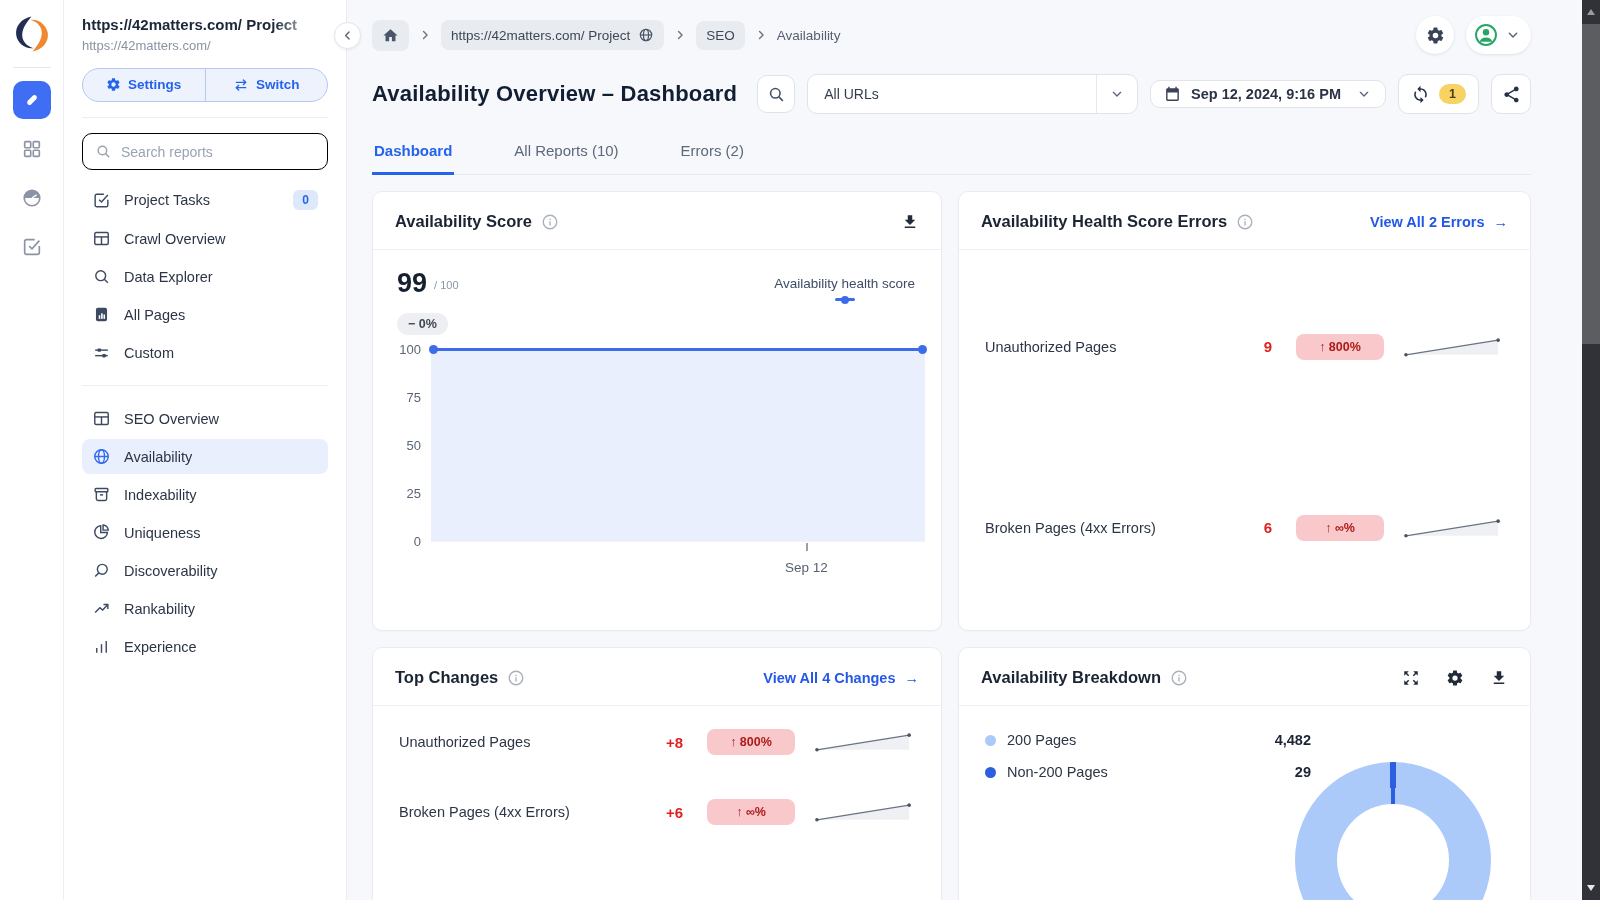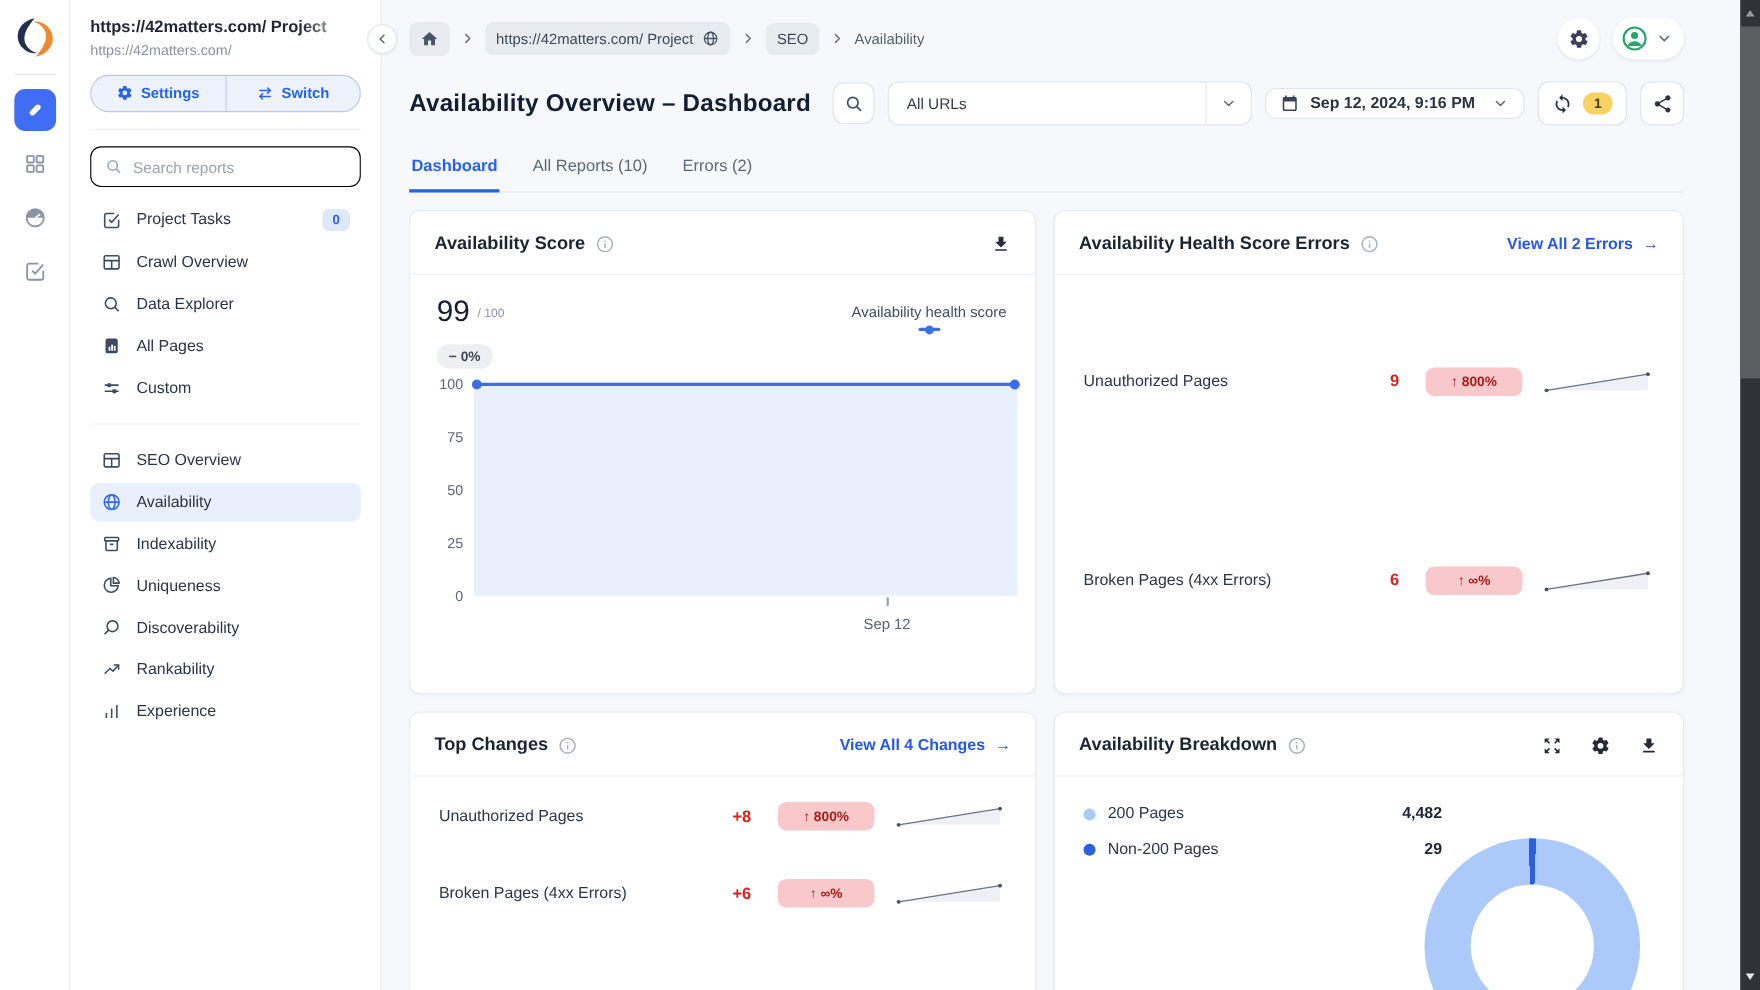--- a/index.html
+++ b/index.html
@@ -51,37 +51,37 @@
   .url-select { flex:1 1 auto; max-width:332px; height:40px; background:#fff; border:1px solid #dfe3ea; border-radius:10px; display:flex; align-items:center; cursor:pointer; }
   .url-select .val { flex:1; padding:0 16px; font-size:14px; color:#333c4e; }
   .url-select .vdiv { width:1px; align-self:stretch; background:#e6e9ee; }
   .url-select .chev { width:40px; display:flex; align-items:center; justify-content:center; color:#5c6678; }
   .date-btn { margin-left:auto; height:28px; width:236px; background:#fff; border:1px solid #dfe3ea; border-radius:10px; display:flex; align-items:center; gap:10px; padding:0 13px; font-size:14.5px; font-weight:bold; color:#2a3445; font-family:inherit; cursor:pointer; }
   .date-btn .chev { margin-left:auto; color:#5c6678; display:flex; }
   .refresh-btn { height:40px; background:#fff; border:1px solid #dfe3ea; border-radius:10px; display:flex; align-items:center; gap:9px; padding:0 12px; color:#273246; cursor:pointer; }
   .refresh-badge { background:#f8d263; color:#4c3d10; border-radius:11px; padding:3px 10px; font-size:12.5px; font-weight:bold; }
   .share-btn { width:40px; height:40px; background:#fff; border:1px solid #dfe3ea; border-radius:10px; display:flex; align-items:center; justify-content:center; color:#273246; cursor:pointer; }
 
-  .tabs { display:flex; gap:28px; margin:20px 51px 0 25px; border-bottom:1px solid #e7eaef; }
+  .tabs { display:flex; gap:58px; margin:20px 51px 0 25px; border-bottom:1px solid #e7eaef; }
   .tab { padding:8px 2px 13px; font-size:15px; color:#5d6878; cursor:pointer; }
   .tab.active { color:#2563eb; font-weight:bold; border-bottom:3px solid #2563eb; margin-bottom:-1px; }
 
   .cards { display:grid; grid-template-columns:570px 1fr; gap:16px; margin:16px 51px 0 25px; }
   .card { background:#fff; border:1px solid #e9ecf1; border-radius:10px; box-shadow:0 1px 2px rgba(16,24,40,.03); position:relative; overflow:hidden; }
   .card.r1 { height:440px; }
   .card.r2 { height:330px; }
   .card-h { display:flex; align-items:center; gap:9px; padding:20px 22px 18px; border-bottom:1px solid #edf0f4; }
   .card-title { font-size:16.5px; font-weight:bold; color:#1b2433; }
   .info-ic { color:#a8b0bc; display:flex; }
   .h-right { margin-left:auto; display:flex; align-items:center; gap:26px; color:#222b3a; }
   .card-link { margin-left:auto; display:flex; align-items:center; gap:9px; color:#2458e6; font-weight:bold; font-size:14.5px; text-decoration:none; cursor:pointer; }
 
   
   .score-row { display:flex; align-items:flex-start; padding:20px 26px 0 24px; }
-  .score-num { font-size:27px; font-weight:normal; color:#16202f; line-height:1; }
+  .score-num { font-size:27px; font-weight:bold; color:#16202f; line-height:1; }
   .score-max { font-size:11px; color:#8b95a5; margin-left:7px; padding-top:9px; }
   .delta-badge { display:inline-block; background:#edeff2; color:#3f4654; font-size:12.5px; font-weight:bold; border-radius:12px; padding:4px 11px; margin:12px 0 0 24px; }
   .legend { margin-left:auto; padding-top:6px; display:flex; align-items:center; gap:7px; font-size:13.5px; color:#3f4c66;flex-direction:column; }
   .lmark { width:20px; height:3px; background:#3d6cea; border-radius:2px; position:relative; }
   .lmark::after { content:""; position:absolute; left:6px; top:-2.5px; width:8px; height:8px; border-radius:50%; background:#3d6cea; }
   .chart { position:relative; height:252px; margin:0 14px 0 18px; }
   .plot { position:absolute; left:40px; right:2px; top:14px; bottom:46px; }
   .gl { position:absolute; left:0; right:0; height:1px; background:#f0f3f7; }
   .gl span { position:absolute; left:-40px; top:-7px; width:30px; text-align:right; font-size:13px; color:#5b6676; }
   .area-fill { position:absolute; inset:0; background:#e9effc; }

